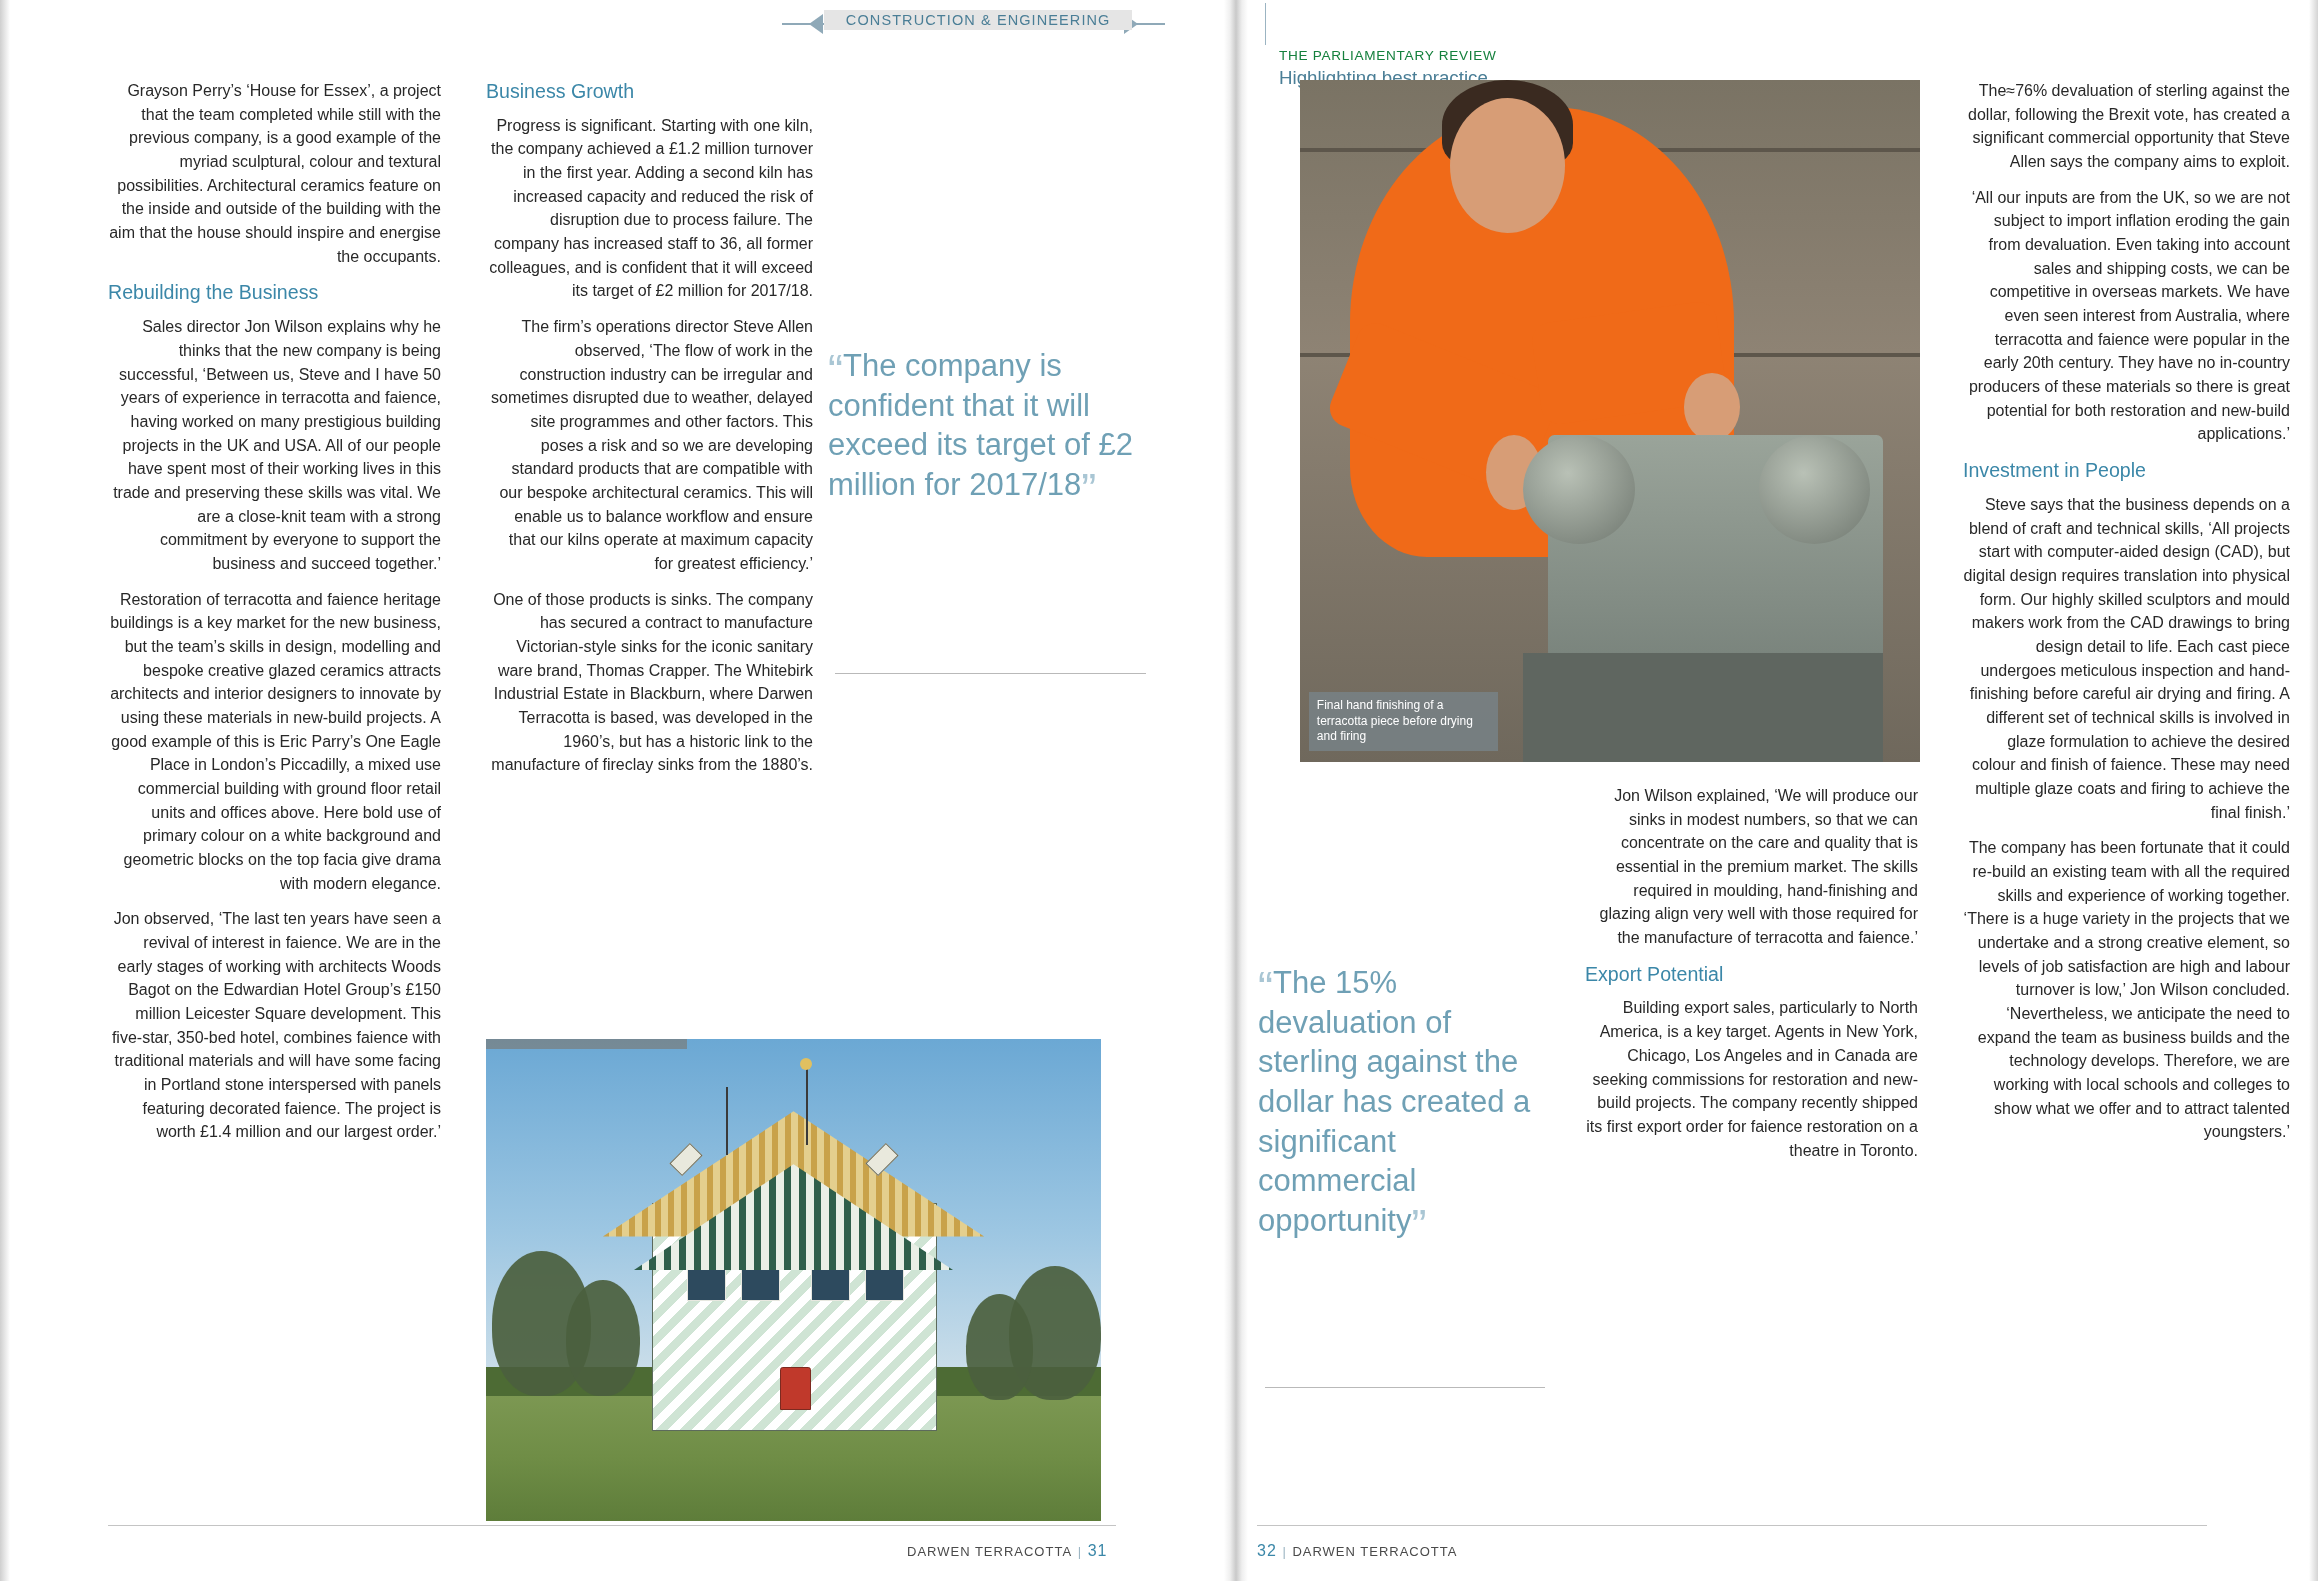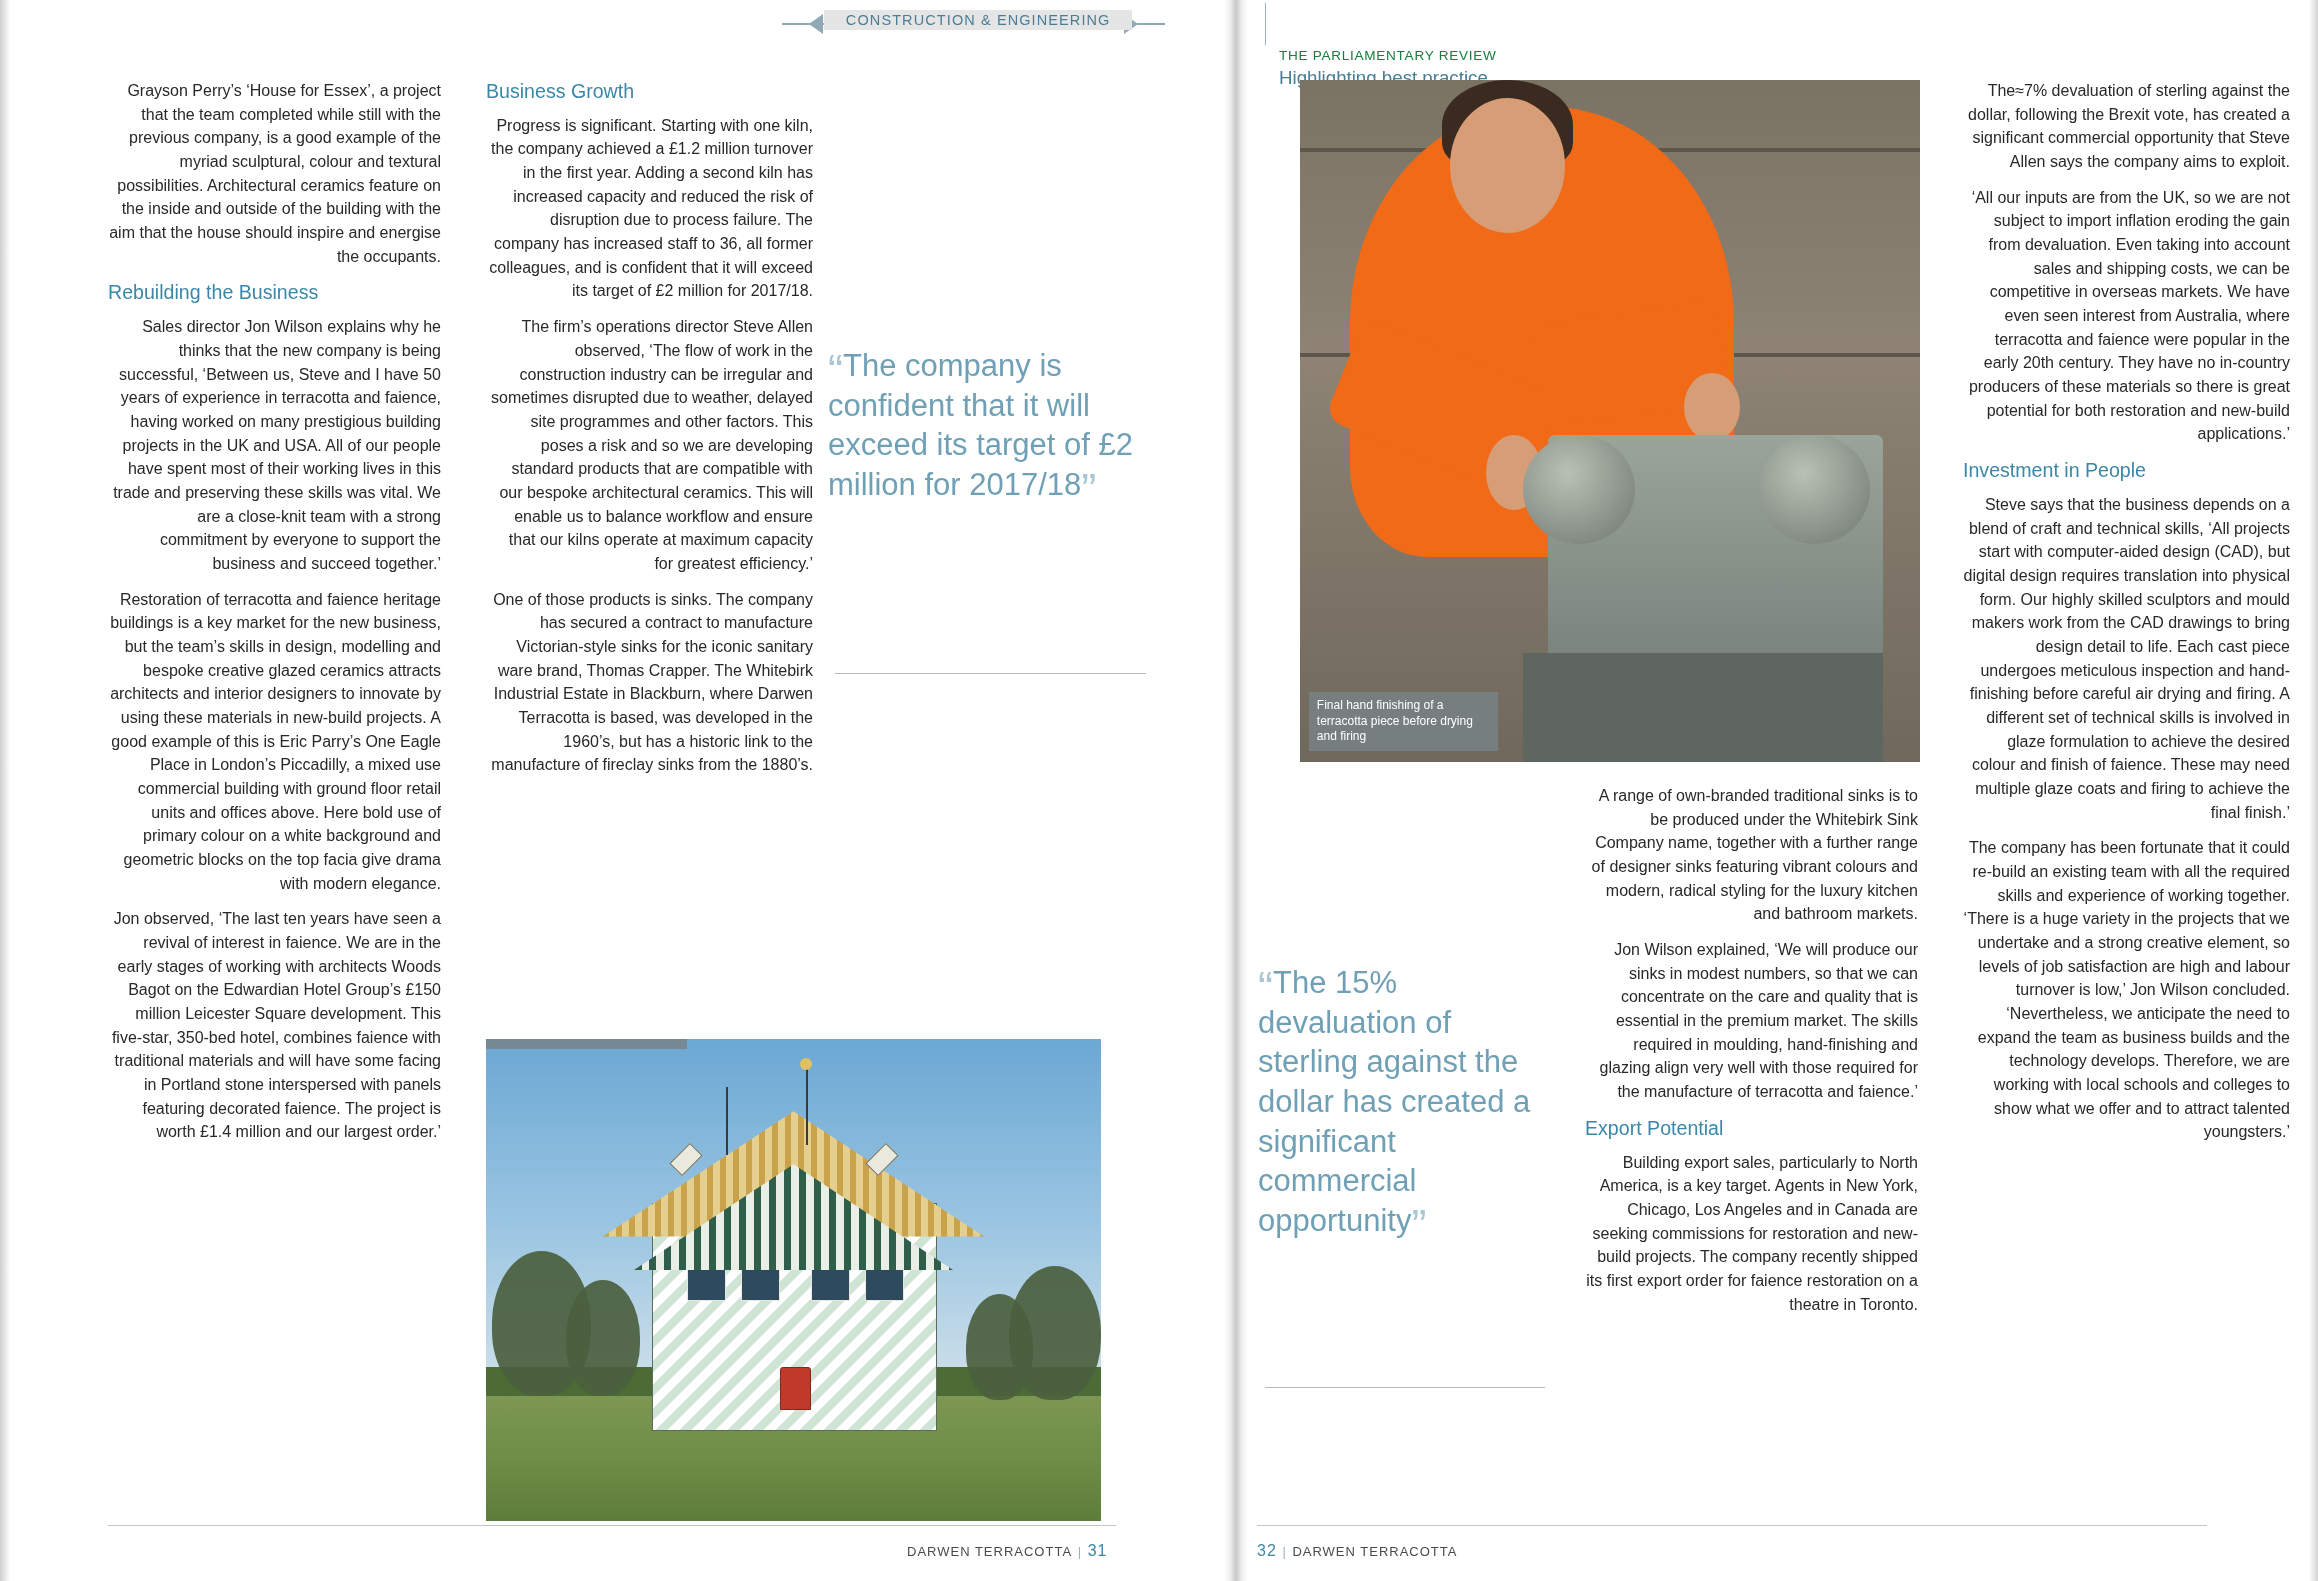--- a/index.html
+++ b/index.html
@@ -316,28 +316,27 @@
     </div>
     <div class="caption" style="left:9.3px; bottom:11.2px; width:174px;">Final hand finishing of a terracotta piece before drying and firing</div>
   </div>
 
   <div class="pull" style="left:1258px; top:963px; width:280px;">
     <span class="qmark">“</span><span>The 15% devaluation of sterling against the dollar has created a significant commercial opportunity</span><span class="qmark">”</span>
     <div class="rule" style="left:6.5px; top:424px; width:280px;"></div>
   </div>
 
   <div class="col" style="left:1585px; top:784px; width:333px;">
-    <p>A range of own-branded traditional sinks is to be produced under the Whitebirk Sink Company name, together with a further range of designer sinks featuring vibrant colours and modern, radical styling for the luxury kitchen and bathroom markets.</p>
     <p>Jon Wilson explained, ‘We will produce our sinks in modest numbers, so that we can concentrate on the care and quality that is essential in the premium market. The skills required in moulding, hand-finishing and glazing align very well with those required for the manufacture of terracotta and faience.’</p>
     <h2 class="sec">Export Potential</h2>
     <p>Building export sales, particularly to North America, is a key target. Agents in New York, Chicago, Los Angeles and in Canada are seeking commissions for restoration and new-build projects. The company recently shipped its first export order for faience restoration on a theatre in Toronto.</p>
   </div>
 
   <div class="col" style="left:1963px; top:79px; width:327px;">
-    <p>The≈7% devaluation of sterling against the dollar, following the Brexit vote, has created a significant commercial opportunity that Steve Allen says the company aims to exploit.</p>
+    <p>The≈76% devaluation of sterling against the dollar, following the Brexit vote, has created a significant commercial opportunity that Steve Allen says the company aims to exploit.</p>
     <p>‘All our inputs are from the UK, so we are not subject to import inflation eroding the gain from devaluation. Even taking into account sales and shipping costs, we can be competitive in overseas markets. We have even seen interest from Australia, where terracotta and faience were popular in the early 20th century. They have no in-country producers of these materials so there is great potential for both restoration and new-build applications.’</p>
     <h2 class="sec">Investment in People</h2>
     <p>Steve says that the business depends on a blend of craft and technical skills, ‘All projects start with computer-aided design (CAD), but digital design requires translation into physical form. Our highly skilled sculptors and mould makers work from the CAD drawings to bring design detail to life. Each cast piece undergoes meticulous inspection and hand-finishing before careful air drying and firing. A different set of technical skills is involved in glaze formulation to achieve the desired colour and finish of faience. These may need multiple glaze coats and firing to achieve the final finish.’</p>
     <p>The company has been fortunate that it could re-build an existing team with all the required skills and experience of working together. ‘There is a huge variety in the projects that we undertake and a strong creative element, so levels of job satisfaction are high and labour turnover is low,’ Jon Wilson concluded. ‘Nevertheless, we anticipate the need to expand the team as business builds and the technology develops. Therefore, we are working with local schools and colleges to show what we offer and to attract talented youngsters.’</p>
   </div>
 
   <div class="folio-rule" style="left:1257px; top:1525px; width:950px;"></div>
   <div class="folio" style="left:1257px; top:1542px;">
     <span class="num">32</span><span class="sep">|</span><span>DARWEN TERRACOTTA</span>
   </div>

